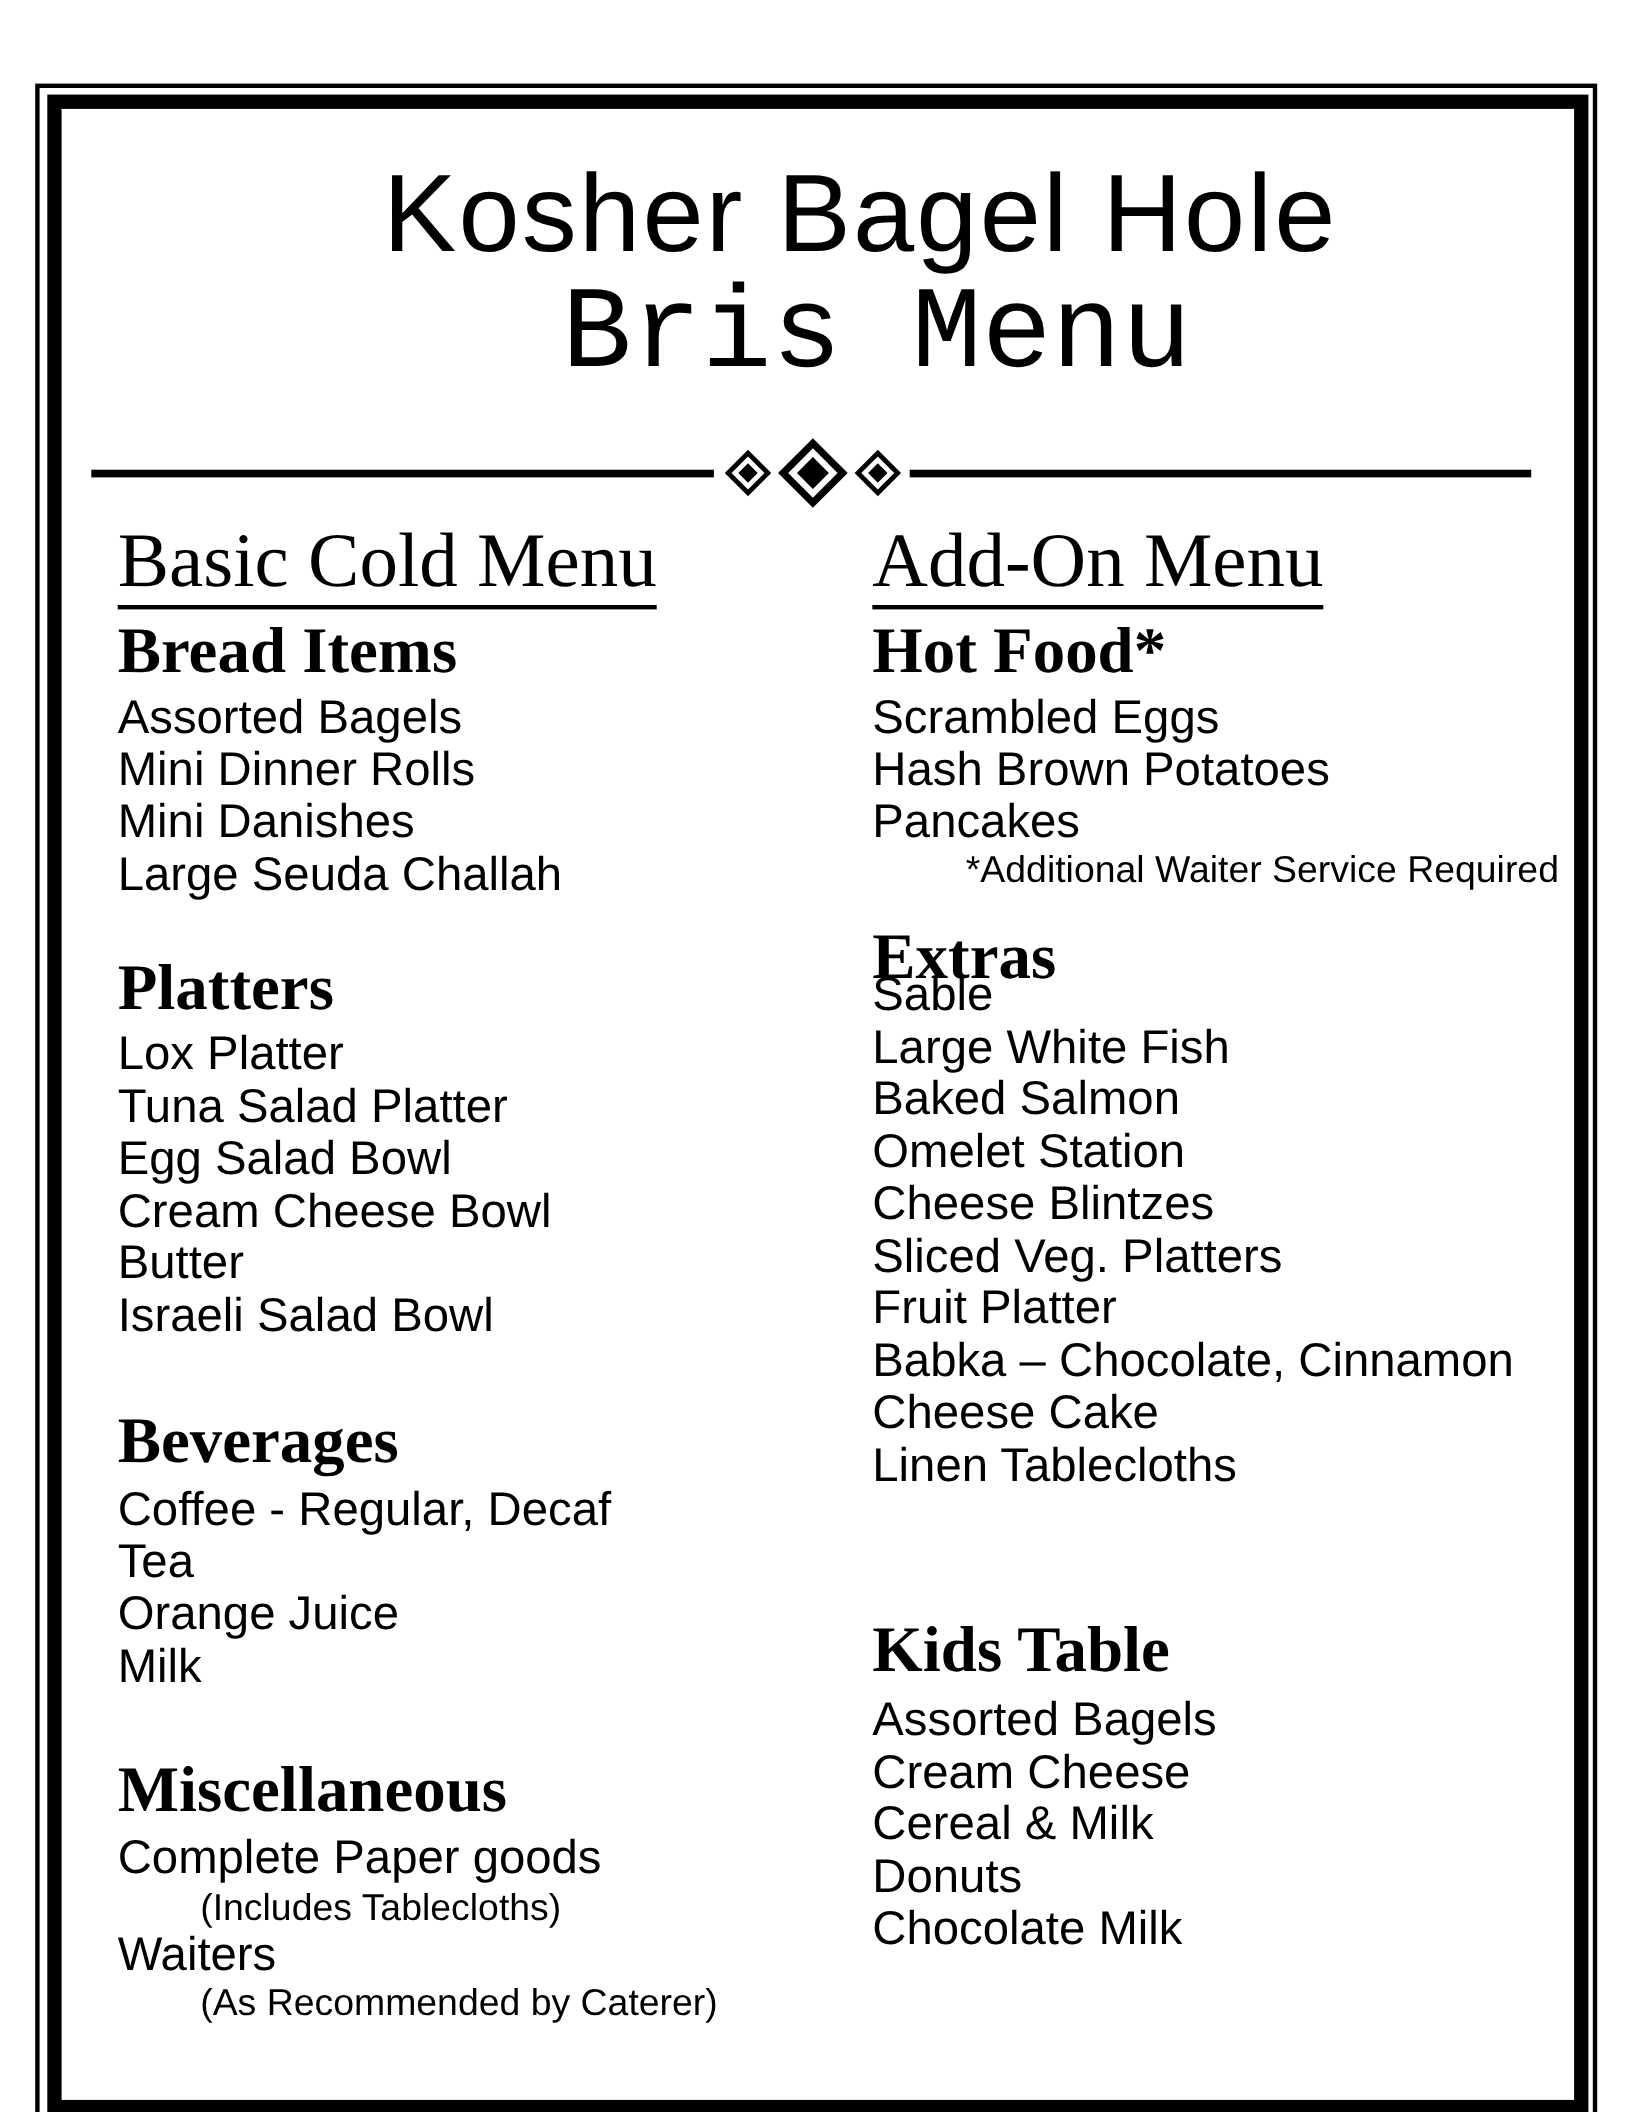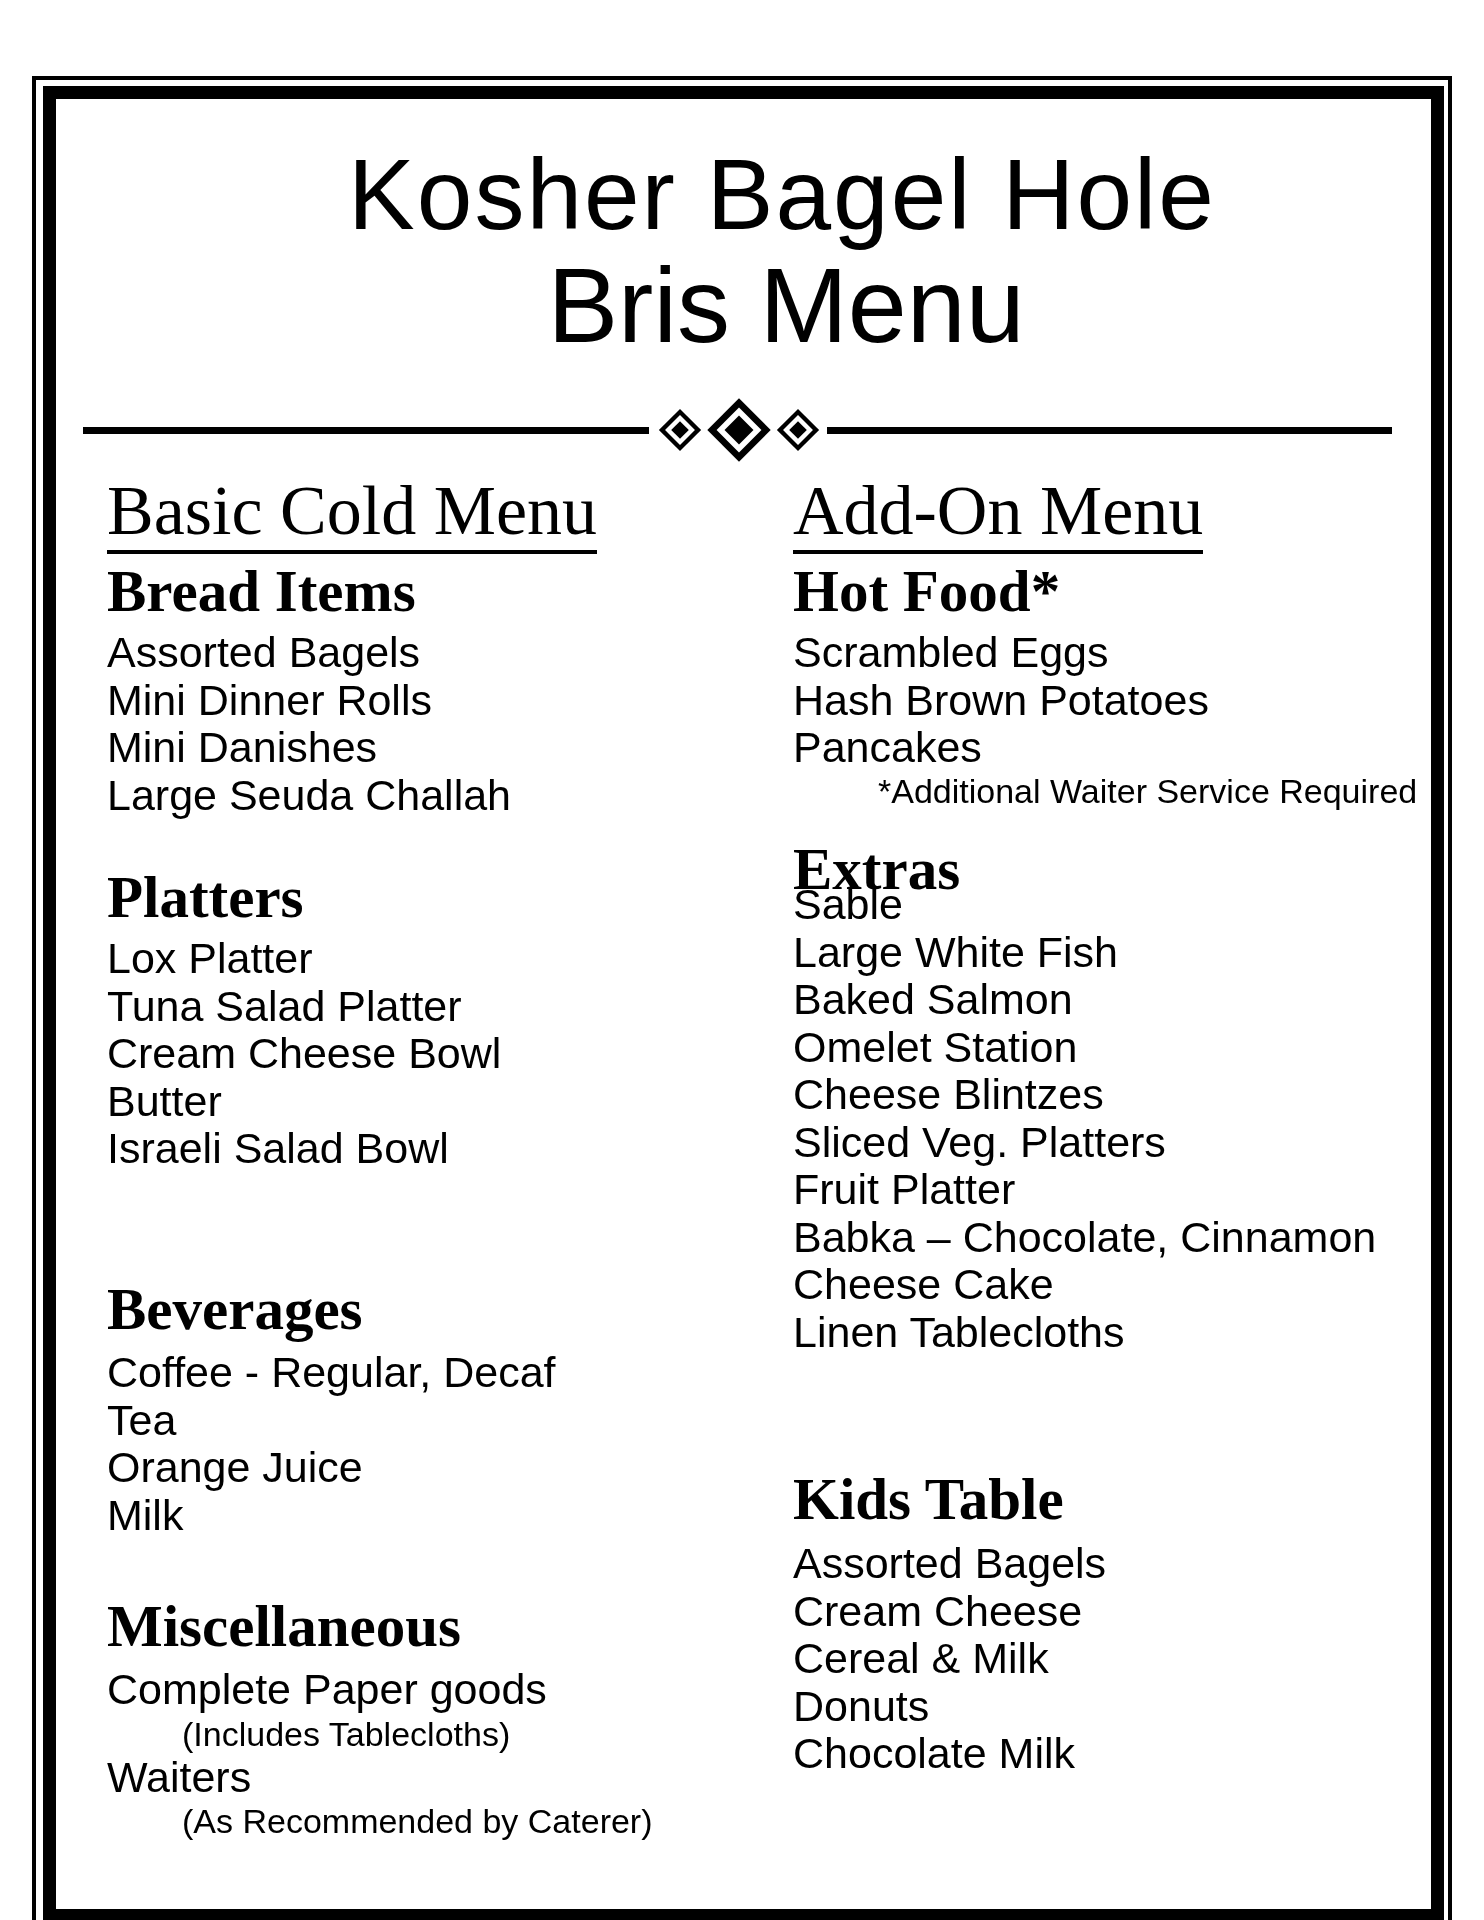--- a/index.html
+++ b/index.html
@@ -51,24 +51,24 @@
     margin: 0;
     font-family: "Liberation Sans", sans-serif;
     font-weight: 400;
     font-size: 100px;
     line-height: 1;
     letter-spacing: 2px;
     white-space: nowrap;
   }
   .brand-subtitle {
     position: absolute;
-    left: 4px; top: 208px;
+    left: 15px; top: 208px;
     width: 100%;
     margin: 0;
-    font-family: Liberation Sans, sans-serif;
+    font-family: Liberation Mono, monospace;
     font-weight: 400;
     font-size: 106px;
     line-height: 1;
     white-space: nowrap;
   }
   
   .divider {
     position: absolute;
     left: 83px; top: 348px;
     width: 1309px; height: 76px;
@@ -179,20 +179,21 @@
     <li>Assorted Bagels</li>
     <li>Mini Dinner Rolls</li>
     <li>Mini Danishes</li>
     <li>Large Seuda Challah</li>
   </ul>
 
   <h4 class="section-title x-left" style="top:824px">Platters</h4>
   <ul class="item-list x-left" style="top:891px">
     <li>Lox Platter</li>
     <li>Tuna Salad Platter</li>
+    <li>Egg Salad Bowl</li>
     <li>Cream Cheese Bowl</li>
     <li>Butter</li>
     <li>Israeli Salad Bowl</li>
   </ul>
 
   <h4 class="section-title x-left" style="top:1236px">Beverages</h4>
   <ul class="item-list x-left" style="top:1305px">
     <li>Coffee - Regular, Decaf</li>
     <li>Tea</li>
     <li>Orange Juice</li>

